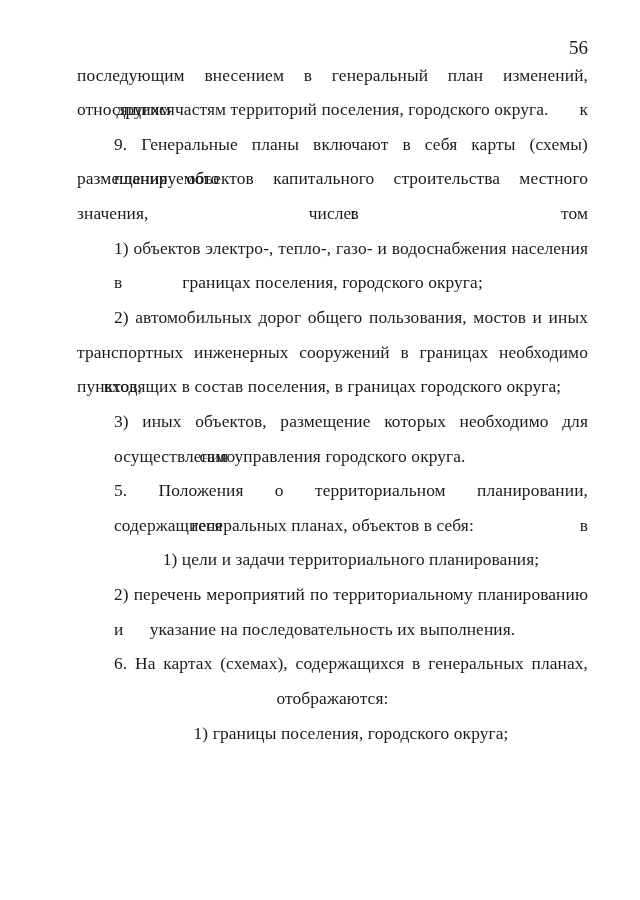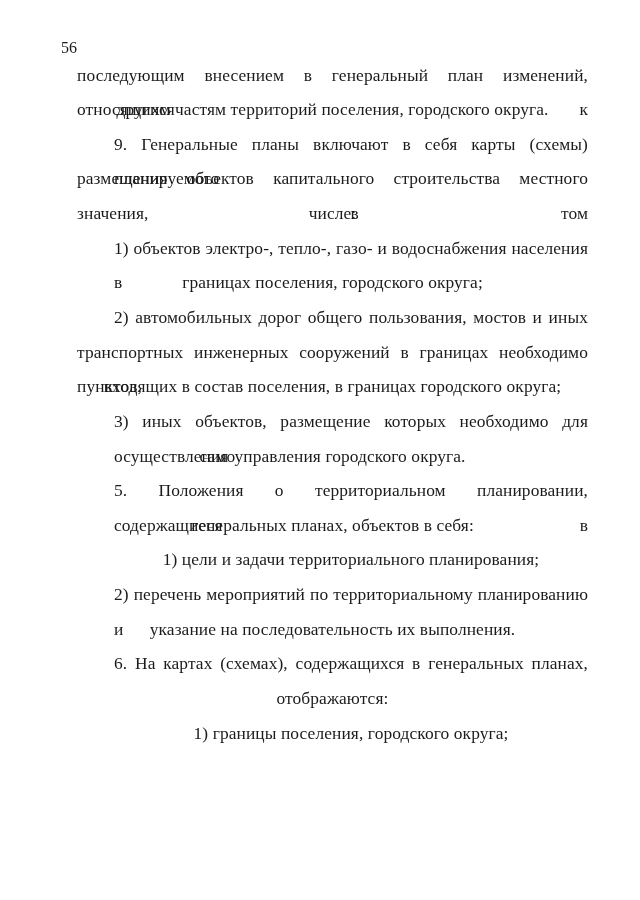--- a/index.html
+++ b/index.html
@@ -13,22 +13,22 @@
     background: #ffffff;
     overflow: hidden;
     font-family: "Liberation Serif", "DejaVu Serif", serif;
     color: #1b1b1b;
   }
   .page-number {
     position: absolute;
     top: 37px;
     left: 61px;
     width: 527px;
-    text-align: left;
-    font-size: 16px;
+    text-align: right;
+    font-size: 19px;
     line-height: 21px;
   }
   .content {
     position: absolute;
     top: 57.5px;
     left: 61px;
     width: 527px;
     font-size: 17.4px;
     line-height: 34.65px;
     letter-spacing: 0.1px;

